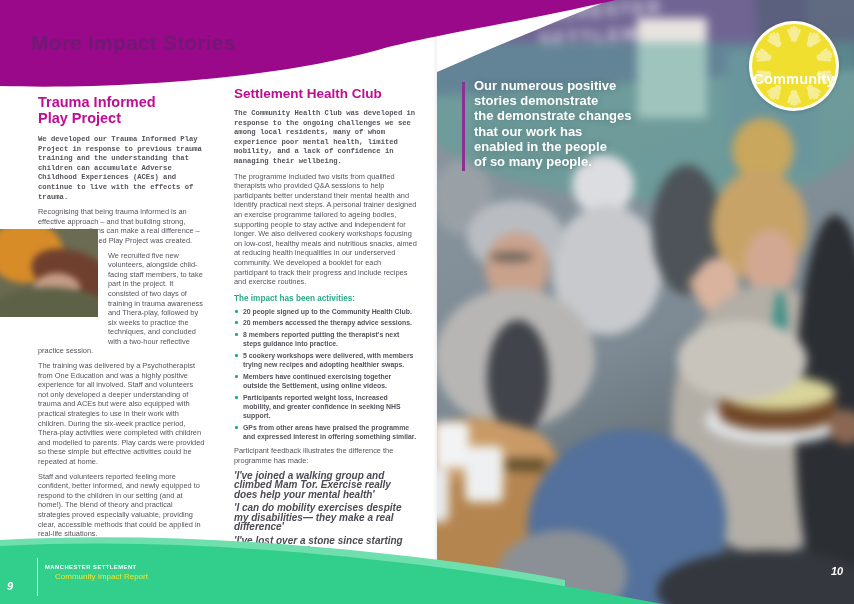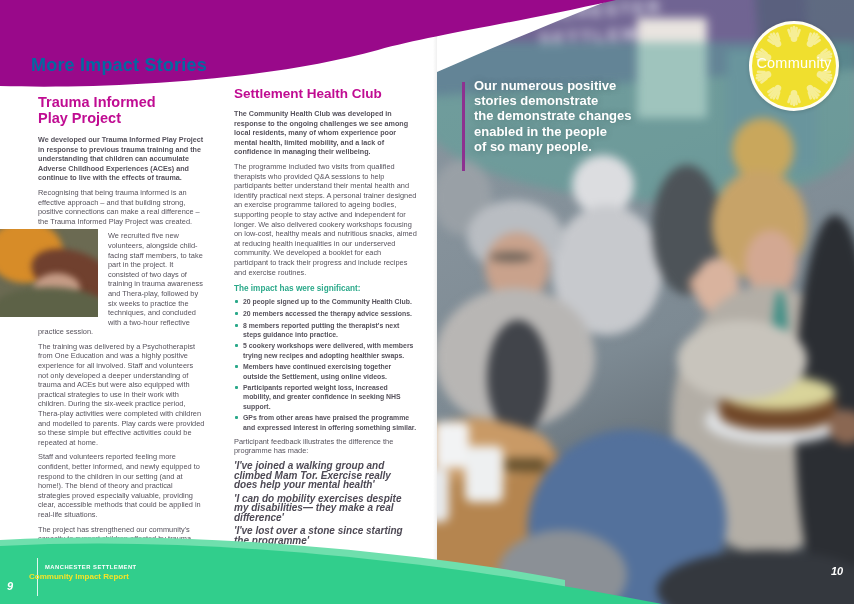--- a/index.html
+++ b/index.html
@@ -35,52 +35,52 @@
   
   .photo-quote { position:absolute; left:462px; top:78px; z-index:6; }
   .photo-quote .bar { position:absolute; left:0; top:4px; width:3px; height:89px; background:#8d3190; }
   .photo-quote .lines { margin-left:12px; color:#ffffff; font-weight:bold;
     font-size:13px; line-height:15.2px; text-shadow:0 0 6px rgba(40,70,70,.35); }
 
   
   .badge { position:absolute; left:749px; top:21px; width:90px; height:90px; z-index:6; }
   .badge-circle { position:absolute; inset:0; border-radius:50%; background:#f0df2e;
     border:3px solid rgba(255,255,255,.95); box-shadow:0 1px 4px rgba(0,0,0,.15); }
-  .badge-label { position:absolute; left:0; right:0; top:34px; text-align:center;
-    color:#ffffff; font-weight:normal; font-size:14.5px; letter-spacing:.2px; z-index:2; }
+  .badge-label { position:absolute; left:0; right:0; top:50px; text-align:center;
+    color:#ffffff; font-weight:bold; font-size:14.5px; letter-spacing:.2px; z-index:2; }
   .badge svg { position:absolute; inset:0; z-index:1; }
 
   .page-num { position:absolute; color:#ffffff; font-weight:bold; font-size:11px; z-index:7;font-style:italic; }
   .page-num.right { left:831px; top:565px; }
   .page-num.left  { left:7px;  top:580px; }
 
   
   .band-svg { position:absolute; left:0; top:0; width:854px; height:140px; z-index:5; pointer-events:none; }
-  .header-title { position:absolute; left:31px; top:31px; color:#0369a1; font-weight:bold;
-    font-size:18px; letter-spacing:.2px; z-index:6;margin-top:24px; }
+  .header-title { position:absolute; left:31px; top:31px; color:#701a75; font-weight:bold;
+    font-size:21px; letter-spacing:.2px; z-index:6; }
 
   
   .footer-svg { position:absolute; left:0; top:534px; width:854px; height:70px; z-index:5; pointer-events:none; }
   .footer-info { position:absolute; left:0; top:552px; width:420px; height:52px; z-index:6; }
   .footer-divider { position:absolute; left:37px; top:6px; width:1px; height:38px; background:rgba(255,255,255,.85); }
   .footer-org { position:absolute; left:45px; top:12px; color:#ffffff; font-weight:bold;
     font-size:5.8px; letter-spacing:.5px; }
-  .footer-report { position:absolute; left:29px; top:20px; color:#f5e428; font-weight:bold; font-size:8px; }
+  .footer-report { position:absolute; left:55px; top:20px; color:#f5e428; font-weight:normal; font-size:8px; }
 
   
   .col { position:absolute; z-index:2; color:#56525c; }
   .col-left { left:38px; top:95px; width:167px; }
   .col-mid  { left:234px; top:86px; width:183px; }
 
   h2.article-title { color:#c00c92; font-weight:bold; }
   .col-left h2.article-title { font-size:14.5px; line-height:15.5px; margin-bottom:9px; }
   .col-mid  h2.article-title { font-size:13.5px; line-height:15px; margin-bottom:8px; }
 
   .para { font-size:7.4px; line-height:9.6px; margin-bottom:5px; }
-  .para.bold { font-weight:bold; font-size:7.2px; }
+  .para.bold { font-weight:bold; font-size:7.2px;font-family:Liberation Mono, monospace; }
   .impact-heading { color:#2ba98a; font-weight:bold; font-size:8.2px; margin:7px 0 4px 0; }
   .bullet-item { display:flex; font-size:6.9px; line-height:9.2px; font-weight:bold; margin-bottom:2.5px; }
   .bullet-dot { flex:0 0 auto; width:3px; height:3px; background:#2ba98a; border-radius:1px; margin:3px 5px 0 1px; }
   .quote-line { font-weight:bold; font-style:italic; font-size:10px; line-height:9.6px; margin-bottom:4px; color:#4e4a55; }
 
   
   .inline-photo { position:absolute; left:0; top:229px; width:98px; height:88px;
     overflow:hidden; z-index:2; background:#6b6a52; }
   .inline-photo .b { position:absolute; border-radius:50%; filter:blur(3px); }
   .wrap-spacer { float:left; width:64px; height:88px; margin:0 6px 2px 0; }
@@ -142,20 +142,21 @@
     </div>
   </div>
   <div class="gutter"></div>
 
   <div class="photo-quote">
     <div class="bar"></div>
     <div class="lines">
       <div>Our numerous positive</div>
       <div>stories demonstrate</div>
       <div>the demonstrate changes</div>
+      <div>that our work has</div>
       <div>enabled in the people</div>
       <div>of so many people.</div>
     </div>
   </div>
 
   <div class="badge">
     <div class="badge-circle"></div>
     <svg viewBox="0 0 90 90">
       <g fill="none" stroke="#f7ef9c" stroke-width="2.6" stroke-linecap="round" opacity="0.95">
         <g id="hands">
@@ -273,21 +274,21 @@
     <div class="b" style="left:-12px; top:-8px; width:75px; height:62px; background:#d78c28;"></div>
     <div class="b" style="left:30px; top:22px; width:85px; height:48px; background:#70402e; transform:rotate(18deg);"></div>
     <div class="b" style="left:34px; top:44px; width:46px; height:30px; background:#c69c86;"></div>
     <div class="b" style="left:-8px; top:58px; width:115px; height:45px; background:#5d6247;"></div>
   </div>
 
   <div class="col col-mid">
     <h2 class="article-title">Settlement Health Club</h2>
     <p class="para bold">The Community Health Club was developed in response to the ongoing challenges we see among local residents, many of whom experience poor mental health, limited mobility, and a lack of confidence in managing their wellbeing.</p>
     <p class="para">The programme included two visits from qualified therapists who provided Q&amp;A sessions to help participants better understand their mental health and identify practical next steps. A personal trainer designed an exercise programme tailored to ageing bodies, supporting people to stay active and independent for longer. We also delivered cookery workshops focusing on low-cost, healthy meals and nutritious snacks, aimed at reducing health inequalities in our underserved community. We developed a booklet for each participant to track their progress and include recipes and exercise routines.</p>
-    <div class="impact-heading">The impact has were significant:</div>
+    <div class="impact-heading">The impact has been activities:</div>
 
     <div class="bullet-item">
         <span class="bullet-dot"></span>
         <span>20 people signed up to the Community Health Club.</span>
       </div>
     <div class="bullet-item">
         <span class="bullet-dot"></span>
         <span>20 members accessed the therapy advice sessions.</span>
       </div>
     <div class="bullet-item">

